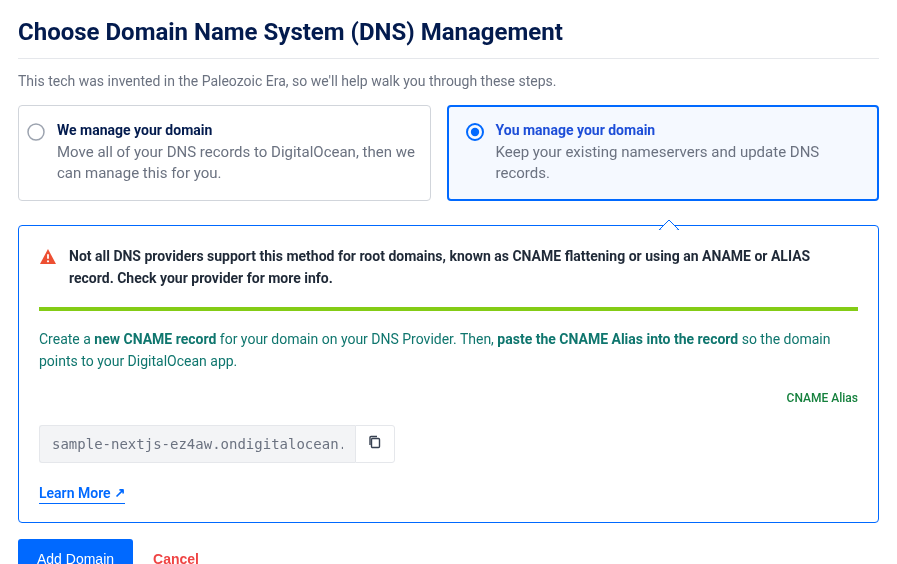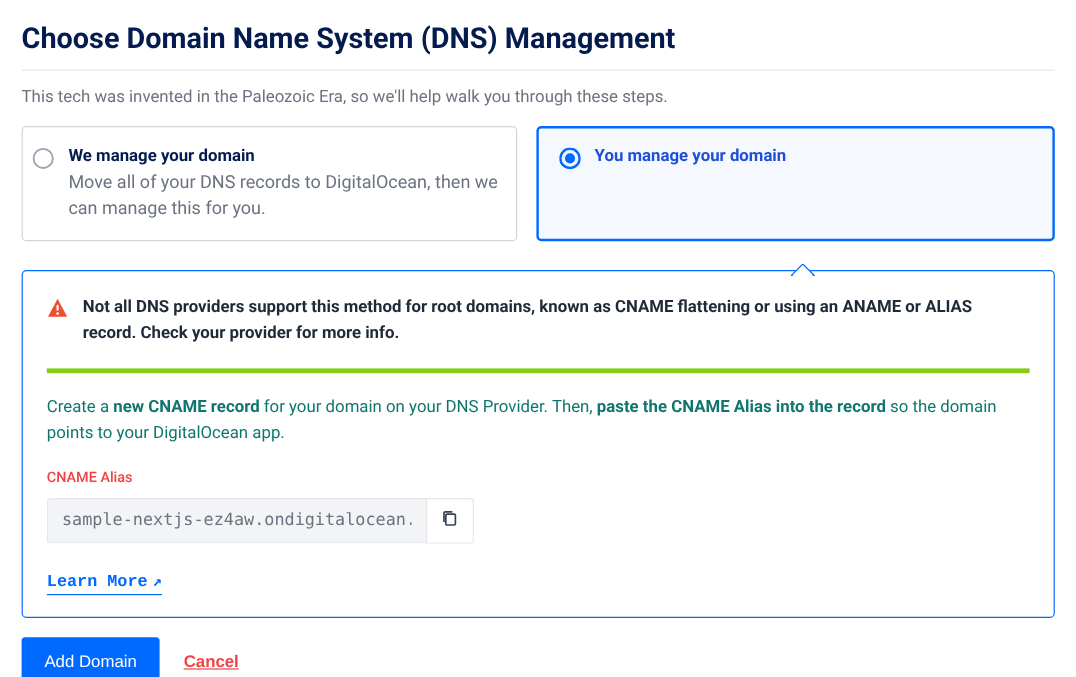--- a/index.html
+++ b/index.html
@@ -111,23 +111,24 @@
       font-size: 14px;
       color: #0f766e;
       line-height: 1.55;
       margin-bottom: 18px;
     }
     .instruction-text b {
       font-weight: 700;
     }
     .field-label {
       font-size: 12px;
-      color: #ef4444;
+      color: #15803d;
       font-weight: 500;
-      margin-bottom: 10px;
+      margin-bottom: 20px;
+      text-align: right;
     }
     .cname-row {
       display: flex;
       margin-bottom: 20px;
     }
     .cname-input {
       font-family: ui-monospace, SFMono-Regular, Menlo, Consolas, monospace;
       font-size: 14px;
       color: #6b7280;
       background: #f3f4f6;
@@ -154,21 +155,20 @@
     .learn-more {
       display: inline-flex;
       align-items: center;
       gap: 4px;
       font-size: 14px;
       font-weight: 600;
       color: #0069ff;
       text-decoration: none;
       border-bottom: 1px solid #0069ff;
       padding-bottom: 2px;
-      font-family: Liberation Mono, monospace;
     }
     .learn-more-arrow {
       font-size: 13px;
     }
     .button-row {
       display: flex;
       align-items: center;
       gap: 20px;
       margin-top: 16px;
     }
@@ -215,20 +215,21 @@
 
   <div class="option-card selected">
     <span class="radio-icon">
       <svg viewBox="0 0 18 18" width="18" height="18">
         <circle cx="9" cy="9" r="8" fill="none" stroke="#0069ff" stroke-width="2"></circle>
         <circle cx="9" cy="9" r="4.2" fill="#0069ff"></circle>
       </svg>
     </span>
     <div>
       <div class="option-title">You manage your domain</div>
+      <div class="option-desc">Keep your existing nameservers and update DNS records.</div>
     </div>
   </div>
 
 </div>
 
 <div class="detail-panel-wrapper">
   <span class="panel-arrow">
     <svg viewBox="0 0 20 10" width="20" height="10">
       <polygon points="10,0 20,10 0,10" fill="#fff" stroke="#0069ff" stroke-width="1"></polygon>
       <polygon points="10,1.5 18.3,10 1.7,10" fill="#fff"></polygon>

